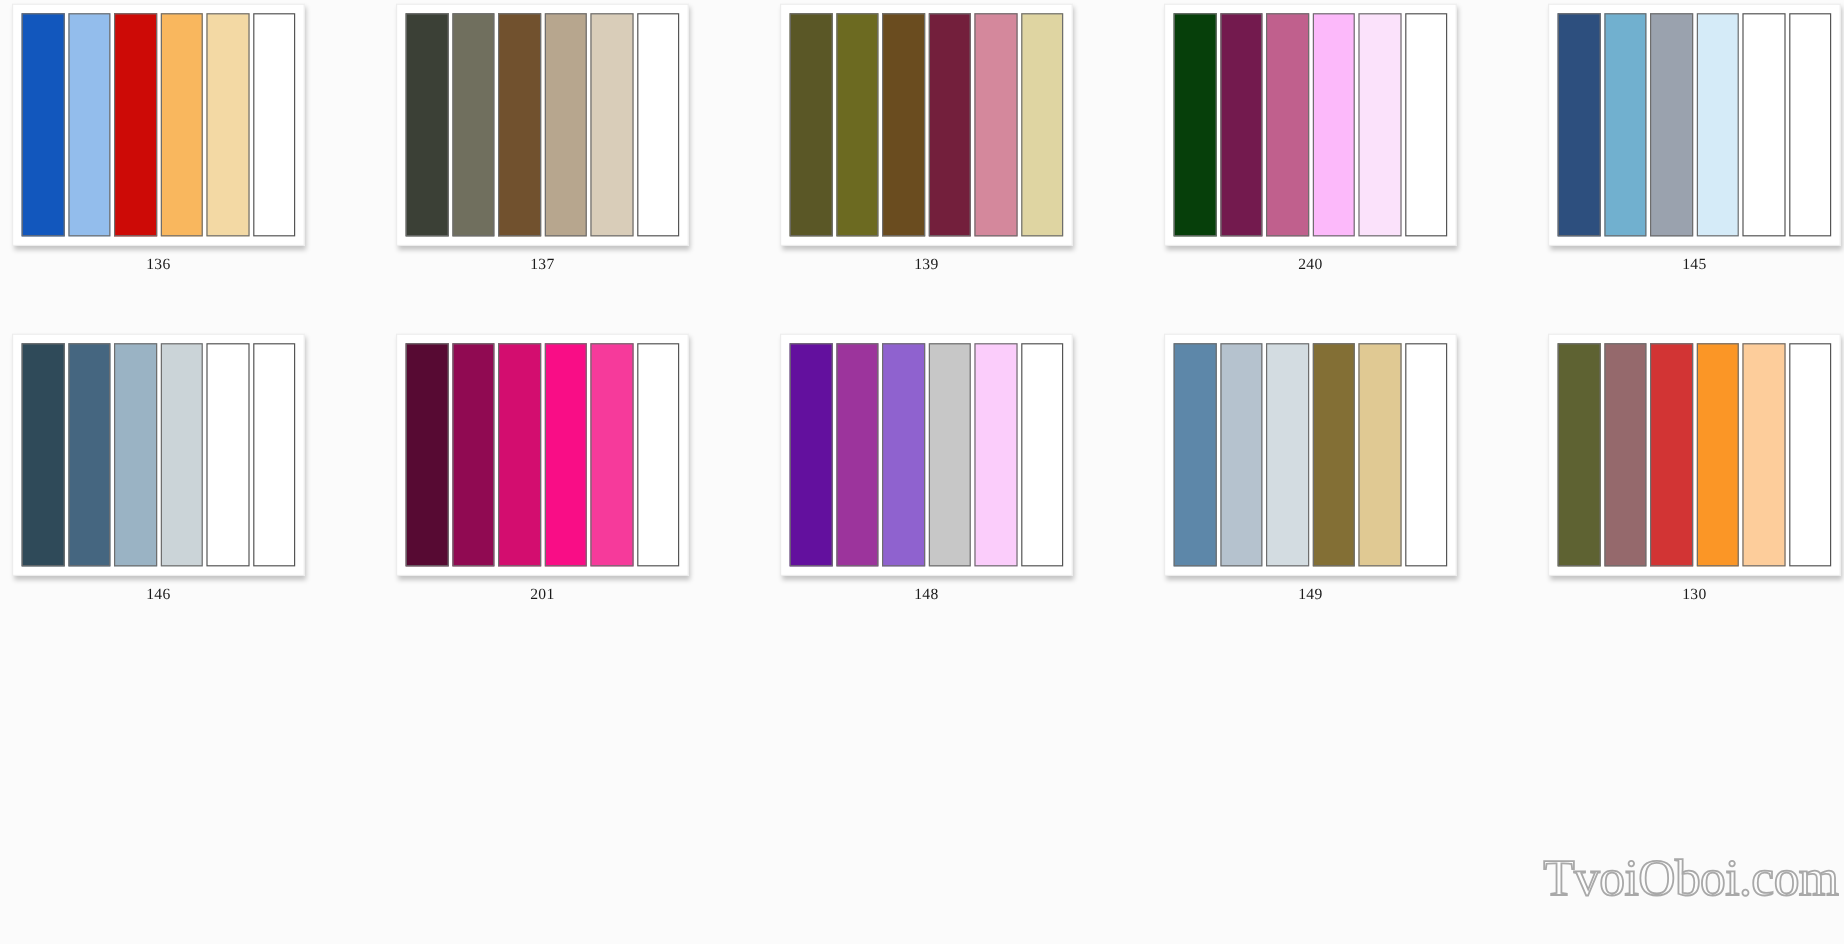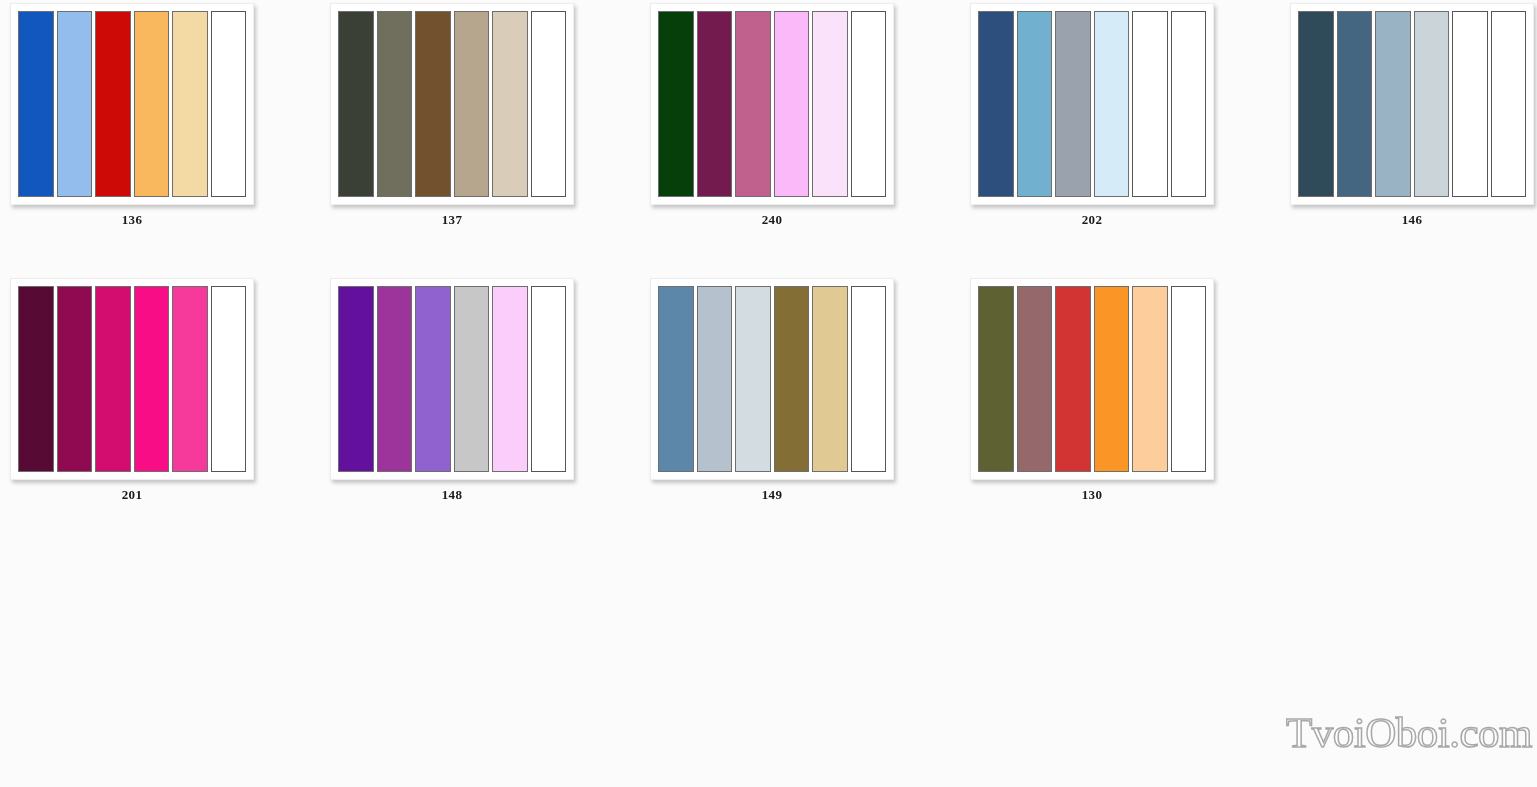--- a/index.html
+++ b/index.html
@@ -18,21 +18,20 @@
 
   #palette-grid {
     position: relative;
     width: 1537px;
     height: 787px;
     display: grid;
     grid-template-columns: repeat(5, 320px);
     grid-template-rows: repeat(3, 275px);
     justify-content: start;
     align-content: start;
-    font-weight: bold;
   }
 
   .palette-cell {
     position: relative;
     width: 320px;
     height: 275px;
     box-sizing: border-box;
   }
 
   .palette-card {
@@ -115,39 +114,50 @@
         <div class="swatch" title="#706f5e" style="background-color: rgb(112, 111, 94);"></div>
         <div class="swatch" title="#71512e" style="background-color: rgb(113, 81, 46);"></div>
         <div class="swatch" title="#b7a68e" style="background-color: rgb(183, 166, 142);"></div>
         <div class="swatch" title="#d9cdb9" style="background-color: rgb(217, 205, 185);"></div>
         <div class="swatch white-swatch" title="#ffffff" style="background-color: rgb(255, 255, 255);"></div>
       </div>
       <div class="palette-label">137</div>
     </div>
     <div class="palette-cell row-1">
       <div class="palette-card">
+        <div class="swatch" title="#5a5726" style="background-color: rgb(90, 87, 38);"></div>
+        <div class="swatch" title="#6c6a21" style="background-color: rgb(108, 106, 33);"></div>
+        <div class="swatch" title="#6a4c1f" style="background-color: rgb(106, 76, 31);"></div>
+        <div class="swatch" title="#731f3c" style="background-color: rgb(115, 31, 60);"></div>
+        <div class="swatch" title="#d4889c" style="background-color: rgb(212, 136, 156);"></div>
+        <div class="swatch" title="#dfd5a2" style="background-color: rgb(223, 213, 162);"></div>
+      </div>
+      <div class="palette-label">139</div>
+    </div>
+    <div class="palette-cell row-1">
+      <div class="palette-card">
         <div class="swatch" title="#063f0a" style="background-color: rgb(6, 63, 10);"></div>
         <div class="swatch" title="#731a4e" style="background-color: rgb(115, 26, 78);"></div>
         <div class="swatch" title="#c0608d" style="background-color: rgb(192, 96, 141);"></div>
         <div class="swatch" title="#fcb9fa" style="background-color: rgb(252, 185, 250);"></div>
         <div class="swatch" title="#fbe2fb" style="background-color: rgb(251, 226, 251);"></div>
         <div class="swatch white-swatch" title="#ffffff" style="background-color: rgb(255, 255, 255);"></div>
       </div>
       <div class="palette-label">240</div>
     </div>
     <div class="palette-cell row-2">
       <div class="palette-card">
         <div class="swatch" title="#2d4f7e" style="background-color: rgb(45, 79, 126);"></div>
         <div class="swatch" title="#71b0cf" style="background-color: rgb(113, 176, 207);"></div>
         <div class="swatch" title="#9aa2ae" style="background-color: rgb(154, 162, 174);"></div>
         <div class="swatch" title="#d5ebf8" style="background-color: rgb(213, 235, 248);"></div>
         <div class="swatch white-swatch" title="#ffffff" style="background-color: rgb(255, 255, 255);"></div>
         <div class="swatch white-swatch" title="#ffffff" style="background-color: rgb(255, 255, 255);"></div>
       </div>
-      <div class="palette-label">202</div>
+      <div class="palette-label">145</div>
     </div>
     <div class="palette-cell row-3">
       <div class="palette-card">
         <div class="swatch" title="#2f4a59" style="background-color: rgb(47, 74, 89);"></div>
         <div class="swatch" title="#456680" style="background-color: rgb(69, 102, 128);"></div>
         <div class="swatch" title="#9ab3c4" style="background-color: rgb(154, 179, 196);"></div>
         <div class="swatch" title="#cbd4d8" style="background-color: rgb(203, 212, 216);"></div>
         <div class="swatch white-swatch" title="#ffffff" style="background-color: rgb(255, 255, 255);"></div>
         <div class="swatch white-swatch" title="#ffffff" style="background-color: rgb(255, 255, 255);"></div>
       </div>

